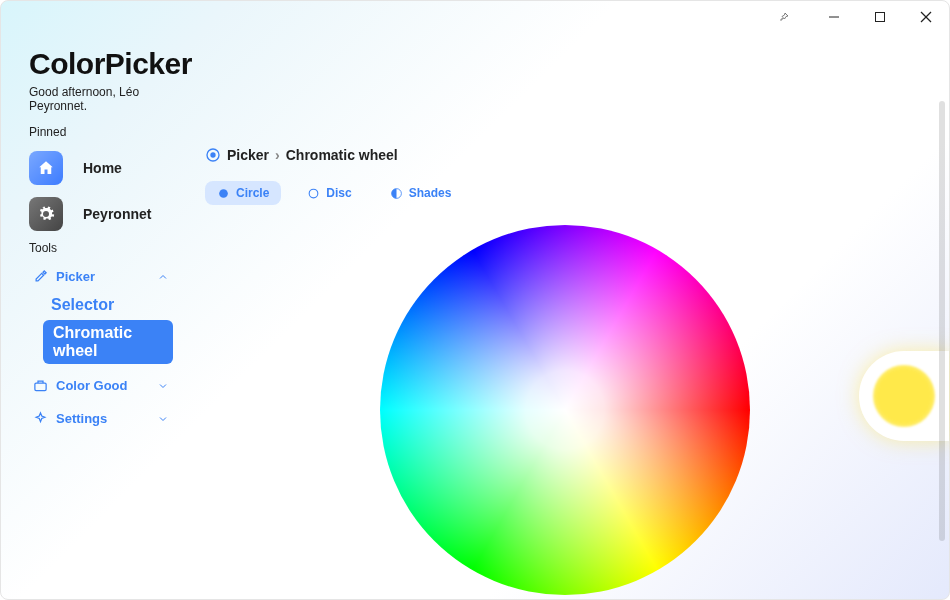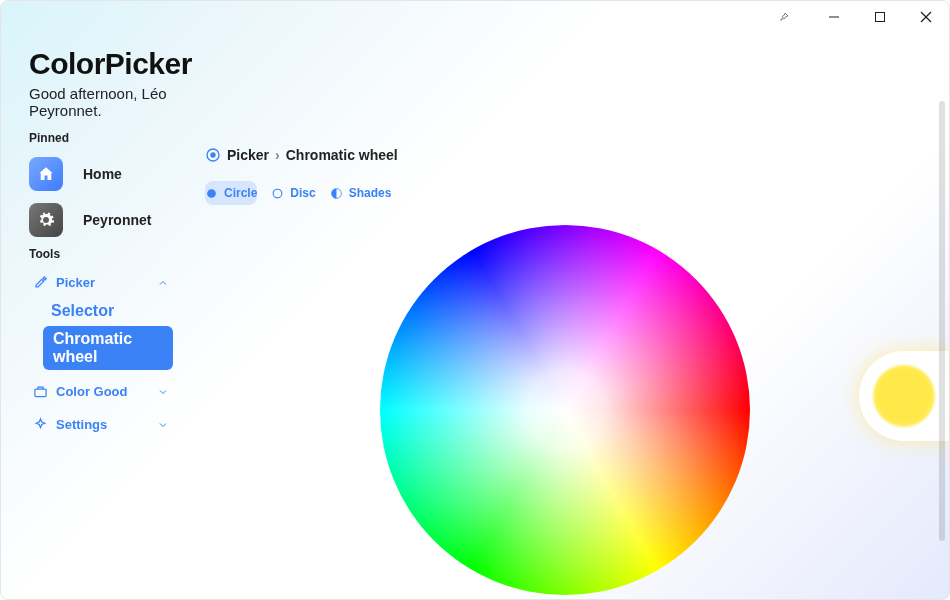--- a/index.html
+++ b/index.html
@@ -5,43 +5,43 @@
 * { margin: 0; padding: 0; box-sizing: border-box; font-family: -apple-system, BlinkMacSystemFont, "Segoe UI", sans-serif; }
 body { width: 950px; height: 600px; overflow: hidden; background: #fff; }
 .window { width: 950px; height: 600px; background: linear-gradient(135deg, #d8f5fb 0%, #eaf6fb 15%, #ffffff 40%, #ffffff 70%, #e4e9fc 100%); border-radius: 8px; position: relative; border: 1px solid #e5e5e5; }
 .titlebar { position: absolute; top: 0; right: 0; display: flex; align-items: center; gap: 0; padding: 0; height: 32px; }
 .titlebar-btn { width: 46px; height: 32px; display: flex; align-items: center; justify-content: center; cursor: pointer; }
 .titlebar-btn svg { width: 12px; height: 12px; }
 .pin-btn { margin-right: 4px; }
 .main { display: flex; height: 100%; padding-top: 30px; }
 .sidebar { width: 180px; padding: 16px 8px 16px 28px; flex-shrink: 0; }
 .app-title { font-size: 30px; font-weight: 800; color: #111; letter-spacing: -0.5px; margin-bottom: 4px; }
-.greeting { font-size: 15px; font-weight: 500; color: #222; margin-bottom: 12px; }
-.section-label { font-size: 12px; font-weight: 700; color: #222; margin-bottom: 8px; margin-top: 6px; }
+.greeting { font-size: 12px; font-weight: 500; color: #222; margin-bottom: 12px; }
+.section-label { font-size: 12px; font-weight: 400; color: #222; margin-bottom: 8px; margin-top: 6px; }
 .pinned-item { display: flex; align-items: center; gap: 20px; padding: 4px 0; cursor: pointer; margin-bottom: 4px; }
 .pinned-icon { width: 34px; height: 34px; border-radius: 8px; display: flex; align-items: center; justify-content: center; }
 .pinned-icon.home { background: linear-gradient(135deg, #7aa8ff, #3d7cff); }
 .pinned-icon.bookmarks { background: linear-gradient(135deg, #7b5cff, #5a3ce8); }
 .pinned-icon.settings { background: linear-gradient(135deg, #777, #444); }
 .pinned-icon svg { width: 18px; height: 18px; fill: #fff; }
 .pinned-label { font-size: 14px; font-weight: 700; color: #222; }
 .tool-group { margin-bottom: 6px; }
 .tool-header { display: flex; align-items: center; gap: 8px; padding: 6px 4px; cursor: pointer; color: #3b82f6; border-radius: 6px; }
 .tool-header svg.icn { width: 15px; height: 15px; stroke: #3b82f6; fill: none; stroke-width: 2; }
 .tool-header-label { font-size: 13px; font-weight: 700; flex: 1; }
 .chevron { width: 12px; height: 12px; stroke: #3b82f6; fill: none; stroke-width: 2; }
 .tool-sub { padding-left: 14px; margin-top: 2px; }
 .tool-sub-item { font-size: 16px; font-weight: 700; color: #3b82f6; padding: 4px 8px; border-radius: 6px; cursor: pointer; display: inline-block; margin-bottom: 2px; }
 .tool-sub-item.active { background: #3b82f6; color: #fff; padding: 4px 10px; }
 .content { flex: 1; padding: 16px 24px; position: relative; }
 .breadcrumb { display: flex; align-items: center; gap: 6px; font-size: 14px; font-weight: 700; color: #222; margin-bottom: 18px; margin-top: 100px; }
 .breadcrumb svg { width: 16px; height: 16px; stroke: #3b82f6; fill: none; stroke-width: 2; }
 .breadcrumb .sep { color: #888; }
 .tabs { display: flex; gap: 14px; margin-bottom: 20px; }
-.tab { display: flex; align-items: center; gap: 6px; padding: 5px 0; border-radius: 8px; cursor: pointer; font-size: 12px; font-weight: 700; color: #3b82f6; }
+.tab { display: flex; align-items: center; gap: 6px; padding: 5px 12px; border-radius: 8px; cursor: pointer; font-size: 12px; font-weight: 700; color: #3b82f6; }
 .tab.active { background: #d6e6ff; }
 .tab svg { width: 13px; height: 13px; }
 .wheel-container { display: flex; justify-content: center; margin-top: 10px; }
 .color-wheel { width: 370px; height: 370px; border-radius: 50%; background: conic-gradient(from 90deg, #ff0000, #ff8000, #ffff00, #80ff00, #00ff00, #00ff80, #00ffff, #0080ff, #0000ff, #8000ff, #ff00ff, #ff0080, #ff0000); position: relative; }
 .color-wheel::after { content: ''; position: absolute; inset: 0; border-radius: 50%; background: radial-gradient(circle, #ffffff 0%, rgba(255,255,255,0.9) 15%, rgba(255,255,255,0) 70%); }
 .floating-swatch { position: absolute; right: 0; top: 350px; width: 90px; height: 90px; background: #fff; border-radius: 50px 0 0 50px; display: flex; align-items: center; justify-content: center; box-shadow: 0 0 20px rgba(255,230,80,0.5); }
 .floating-swatch-inner { width: 62px; height: 62px; border-radius: 50%; background: radial-gradient(circle, #ffe94a 40%, #ffe94a 60%, rgba(255,233,74,0.3) 100%); filter: blur(1px); }
 .scrollbar { position: absolute; right: 4px; top: 100px; width: 6px; height: 440px; background: rgba(0,0,0,0.12); border-radius: 3px; }
 </style>
 </head>

